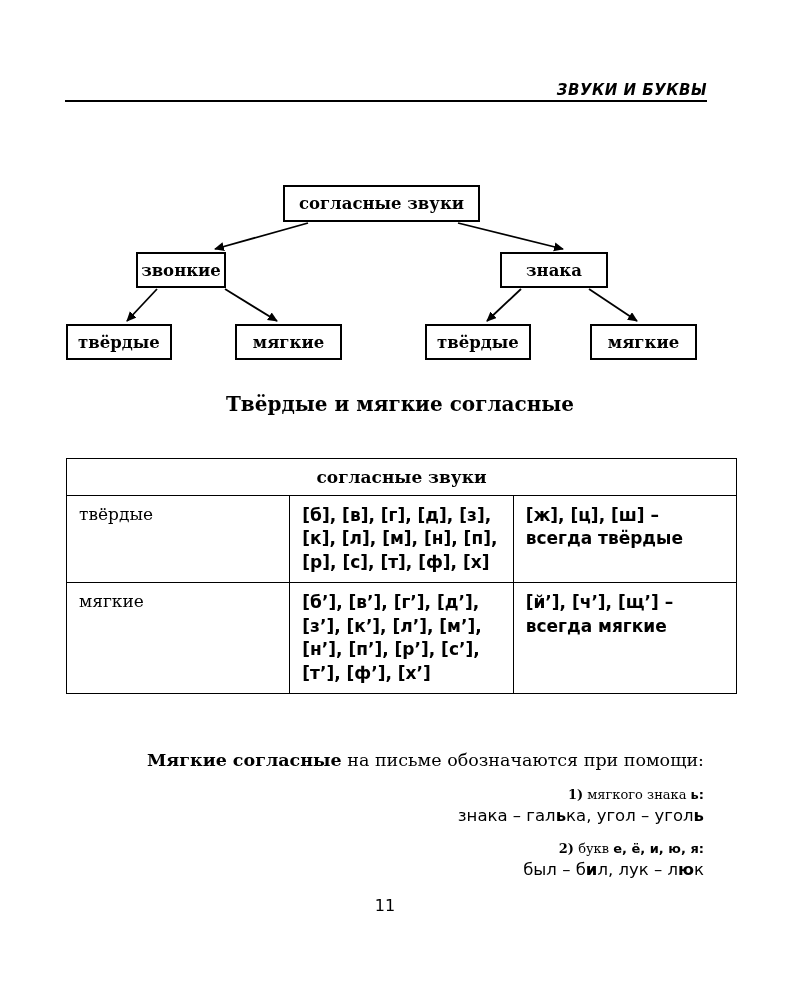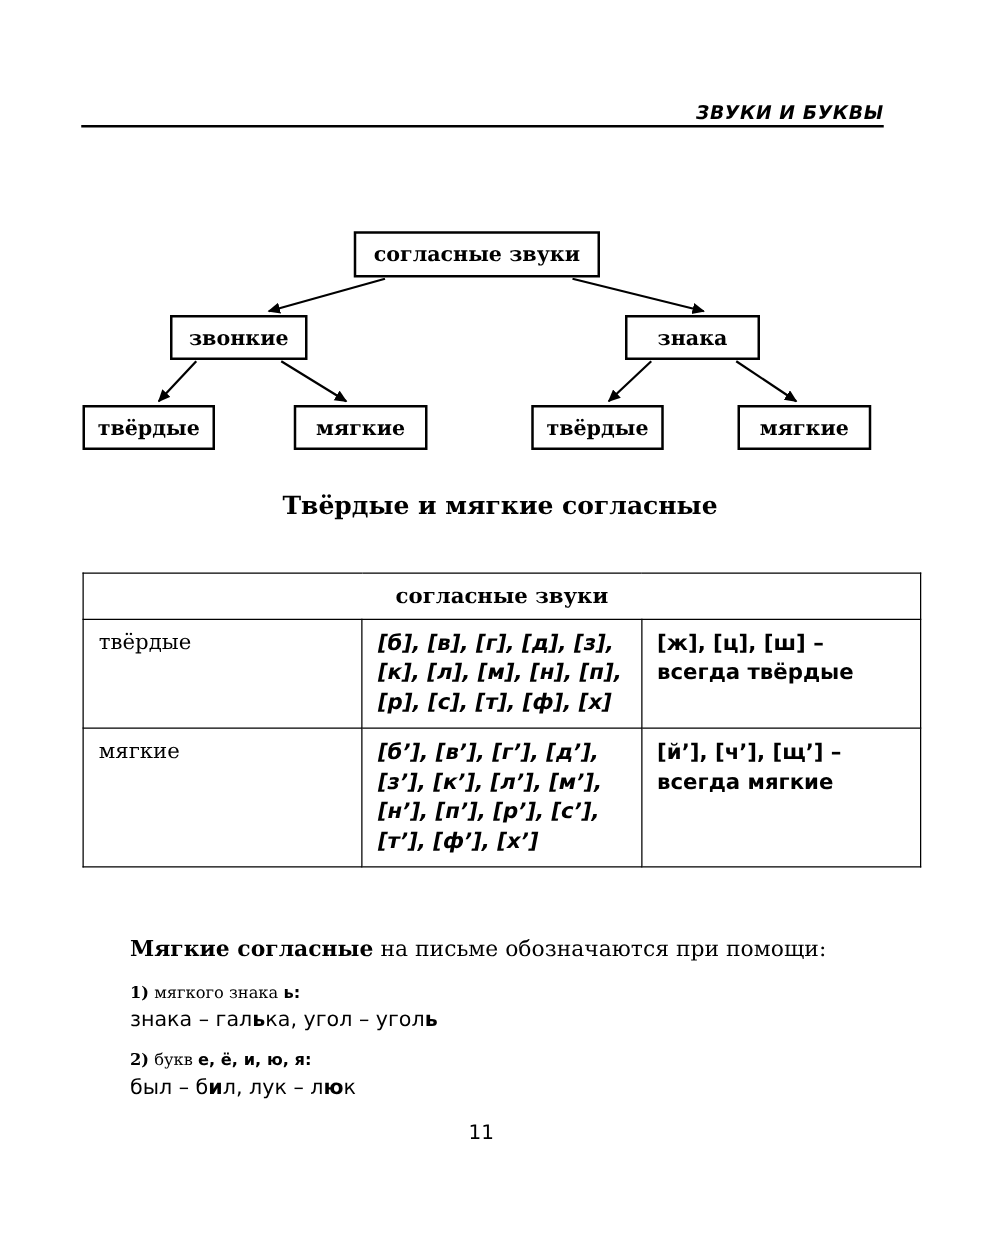--- a/index.html
+++ b/index.html
@@ -38,21 +38,21 @@
   .tree svg { position: absolute; left: 0; top: 0; }
   .node {
     position: absolute;
     border: 2px solid #000;
     background: #fff;
     display: flex; align-items: center; justify-content: center;
     font-weight: bold; font-size: 16.5px;
     box-sizing: border-box;
   }
   .n-root   { left: 218px; top: 0;     width: 197px; height: 37px; }
-  .n-zvon   { left: 71px;  top: 67px;  width: 110px; height: 36px; }
+  .n-zvon   { left: 71px;  top: 67px;  width: 90px; height: 36px; }
   .n-glukh  { left: 435px; top: 67px;  width: 108px; height: 36px; }
   .n-tv1    { left: 1px;   top: 139px; width: 106px; height: 36px; }
   .n-mg1    { left: 170px; top: 139px; width: 107px; height: 36px; }
   .n-tv2    { left: 360px; top: 139px; width: 106px; height: 36px; }
   .n-mg2    { left: 525px; top: 139px; width: 107px; height: 36px; }
 
   
   .section-title {
     position: absolute; left: 65px; width: 670px; top: 392px;
     margin: 0; text-align: center;
@@ -70,30 +70,30 @@
     padding: 8px 12px;
     vertical-align: top;
     font-size: 17px;
     text-align: left;
   }
   table.sounds-table th {
     text-align: center; font-weight: bold; padding: 8px;
     font-size: 17px;
   }
   td.col-label { width: 188px; font-family: "DejaVu Serif", serif; }
-  td.col-sounds { width: 186px; font-style: italic; }
+  td.col-sounds { width: 186px; }
   td.col-always { width: 226px; }
   .snd {
     font-family: "DejaVu Sans", sans-serif;
     font-weight: bold; line-height: 1.38;
   }
   .always-text { font-family: "DejaVu Sans", sans-serif; font-weight: bold; line-height: 1.38; text-align: center; }
 
   
-  .notes { position: absolute; left: 104px; top: 750px; width: 600px; }
+  .notes { position: absolute; left: 104px; top: 750px; width: 600px; text-align: right; }
   .notes p { margin: 0; }
   .n-intro { font-size: 17.5px; line-height: 1.2; }
   .n-item  { font-size: 13px; margin-top: 16px !important; }
   .n-ex    { font-family: "DejaVu Sans", sans-serif; font-size: 16.5px; margin-top: 4px !important; }
   .sansb   { font-family: "DejaVu Sans", sans-serif; font-weight: bold; }
 
   
   .page-number {
     position: absolute; left: 65px; width: 640px; top: 896px;
     text-align: center;

